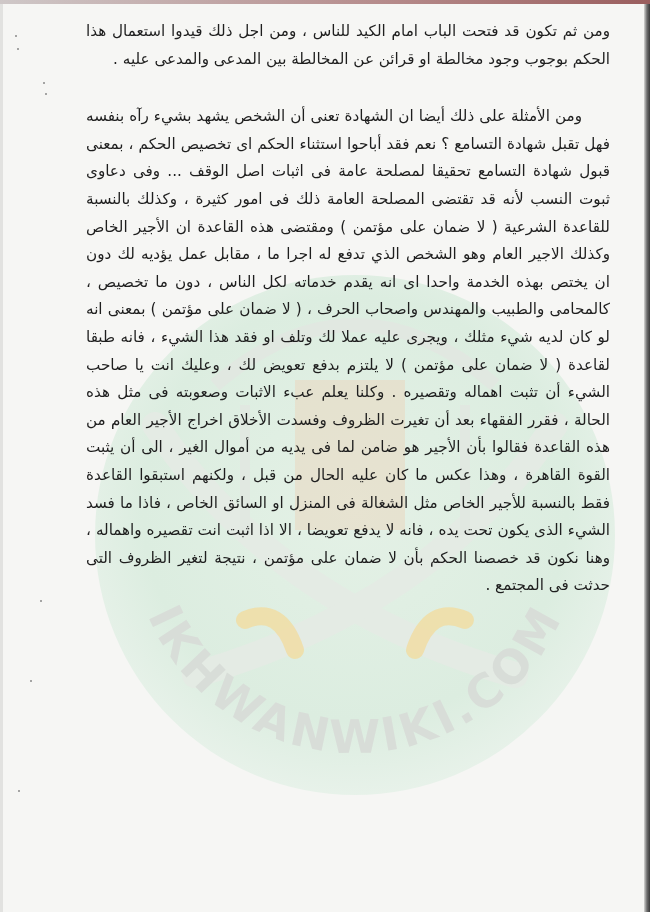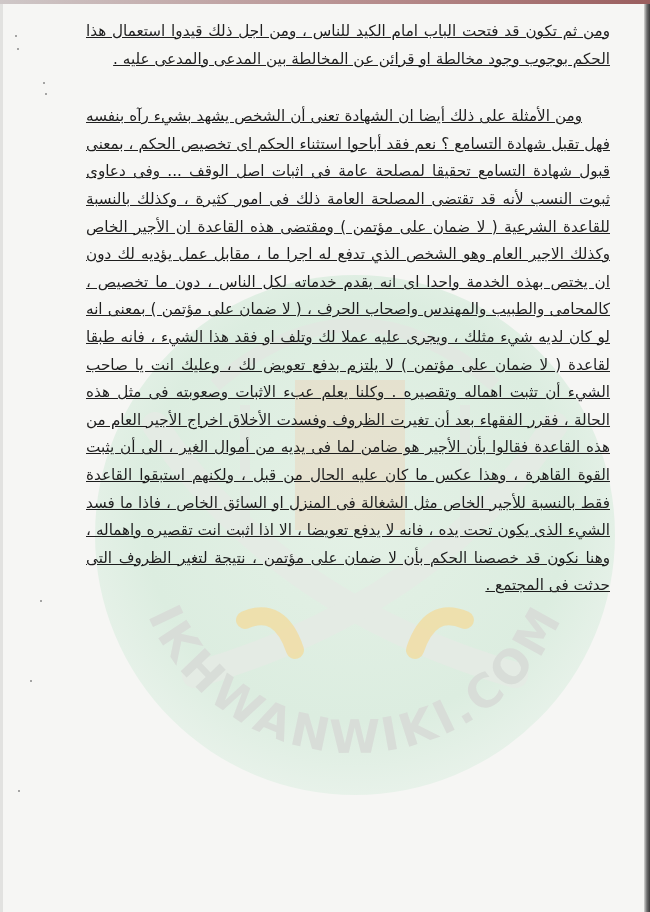--- a/index.html
+++ b/index.html
@@ -84,21 +84,20 @@
       top: 18px;
       width: 524px;
       direction: rtl;
       text-align: justify;
       text-align-last: right;
       font-family: "DejaVu Sans", sans-serif;
       font-size: 15.2px;
       line-height: 27.6px;
       color: #1e1e1e;
       z-index: 2;
-      text-decoration: underline;
     }
     .para {
       margin: 0;
       text-indent: 28px;
     }
     .para.cont {
       text-indent: 0;
     }
     .gap-lg { height: 30px; }
     .gap-md { height: 22px; }

